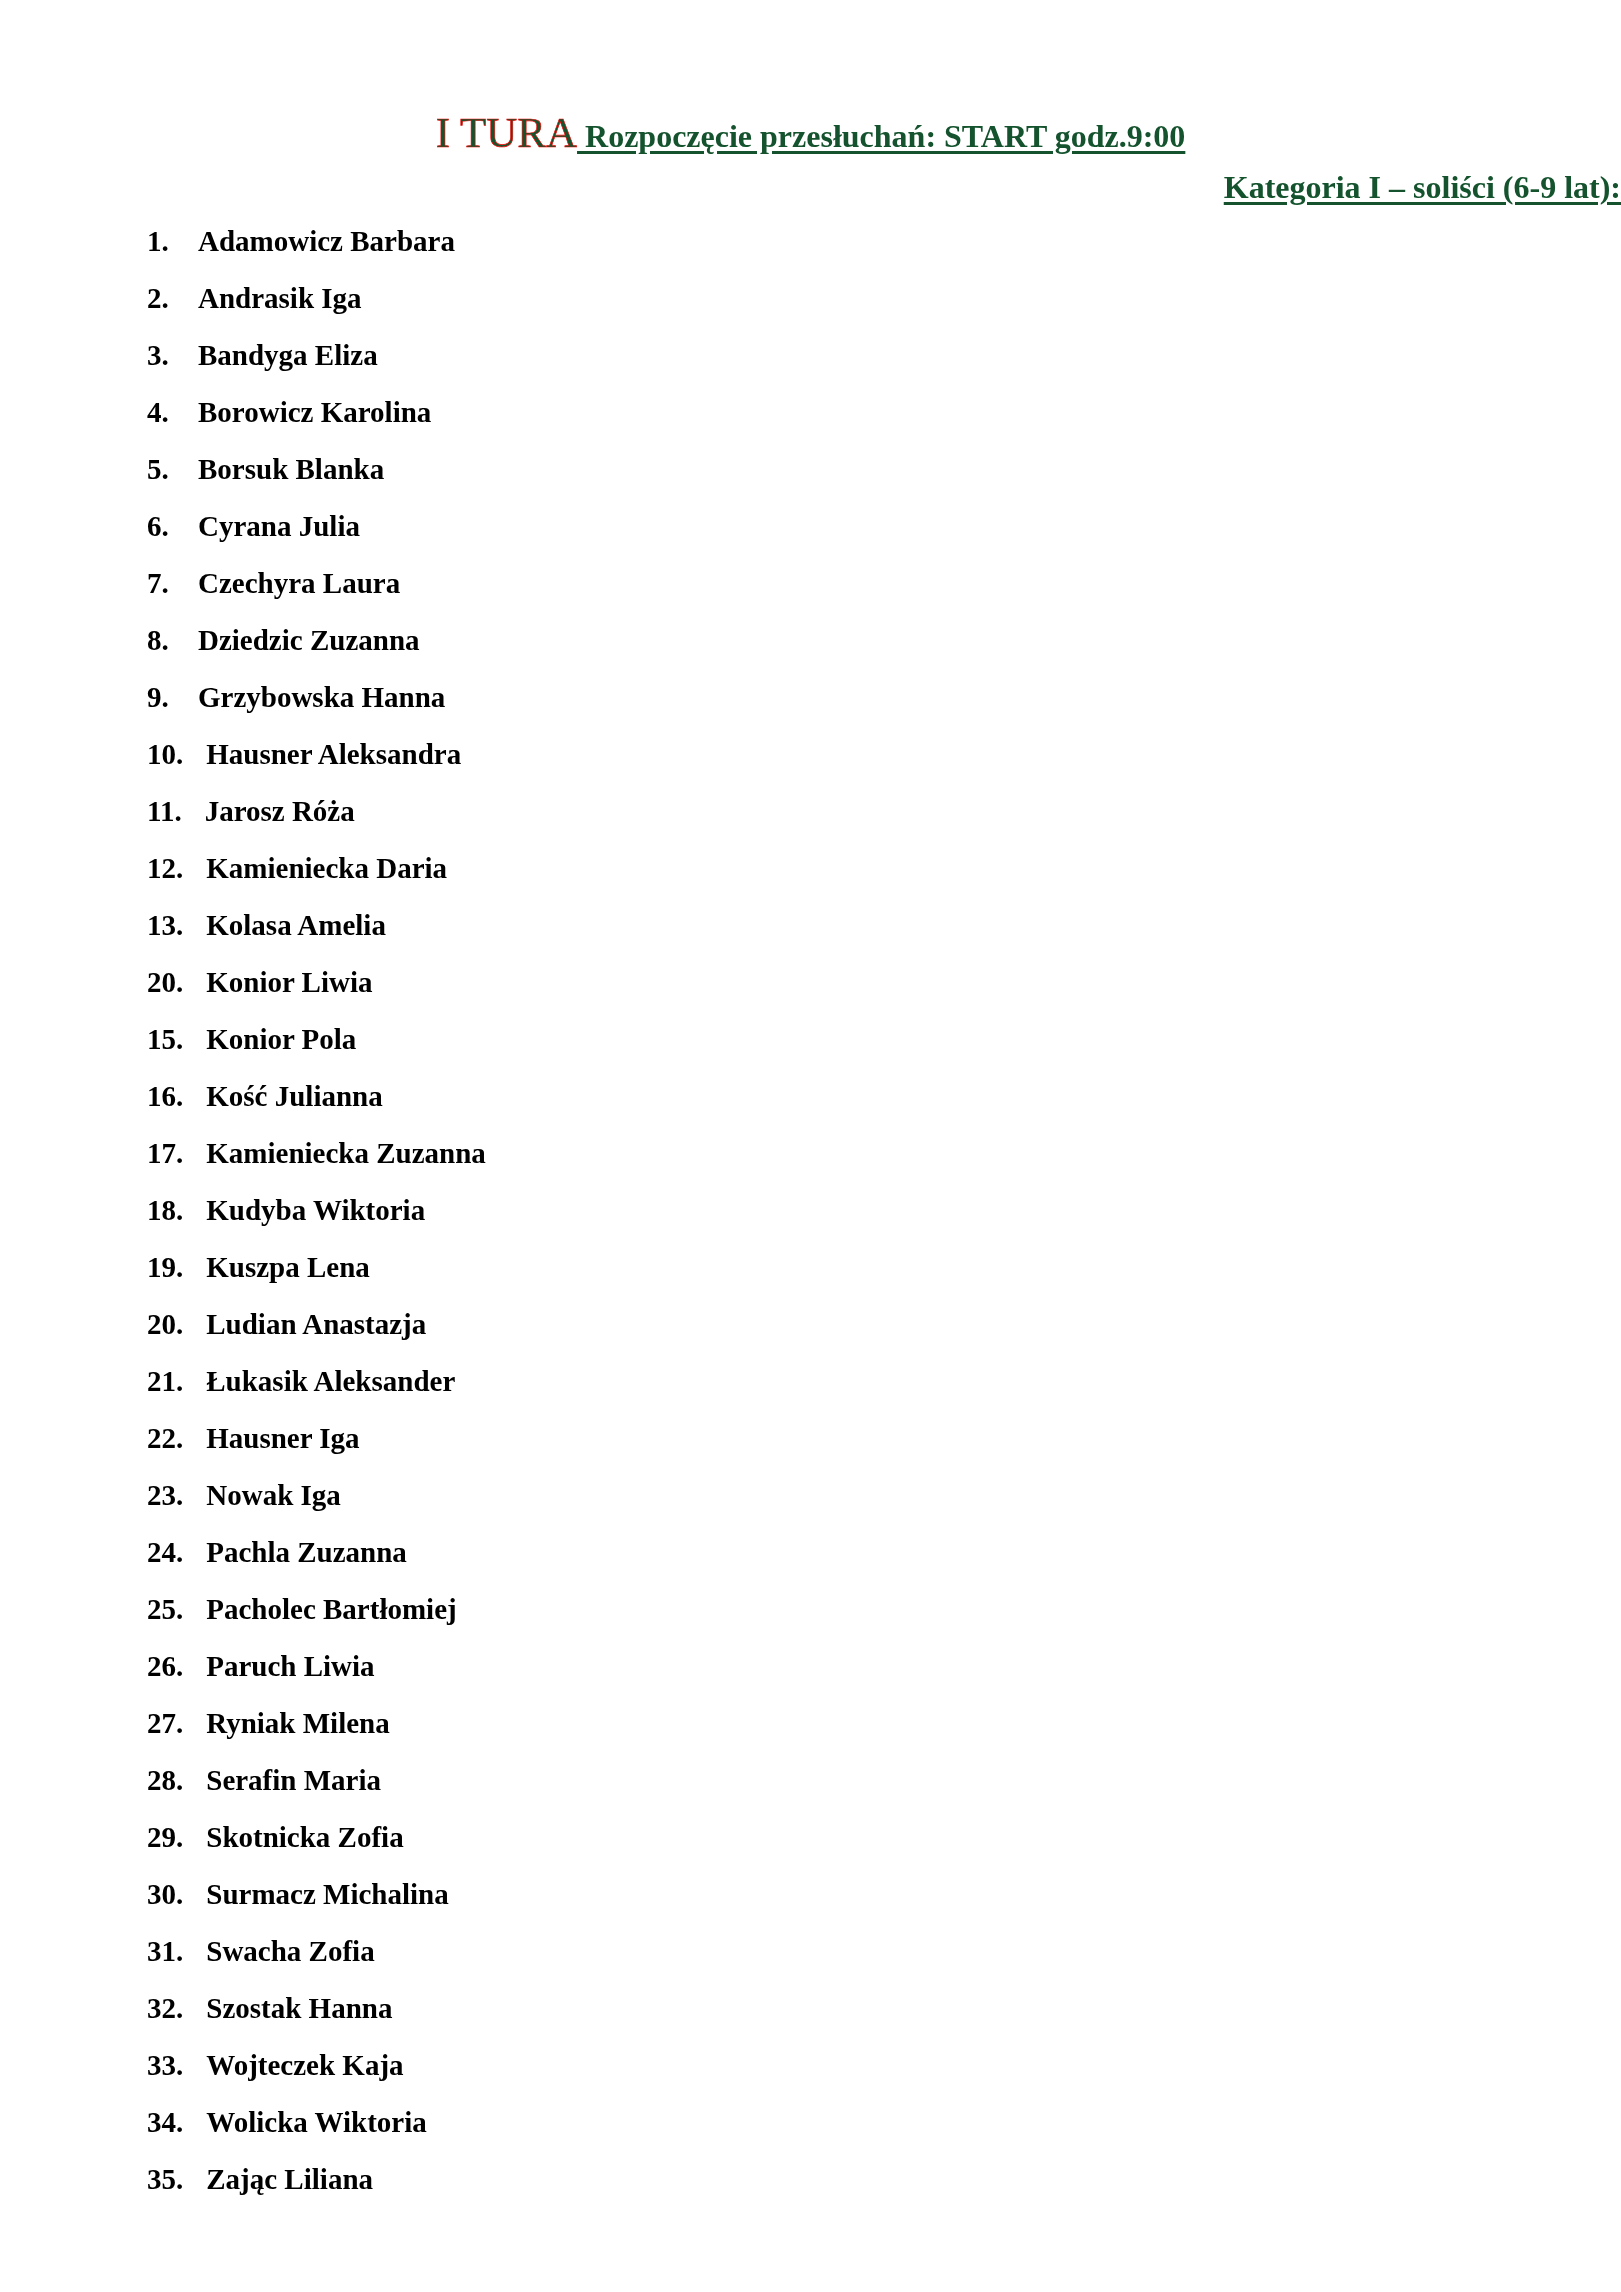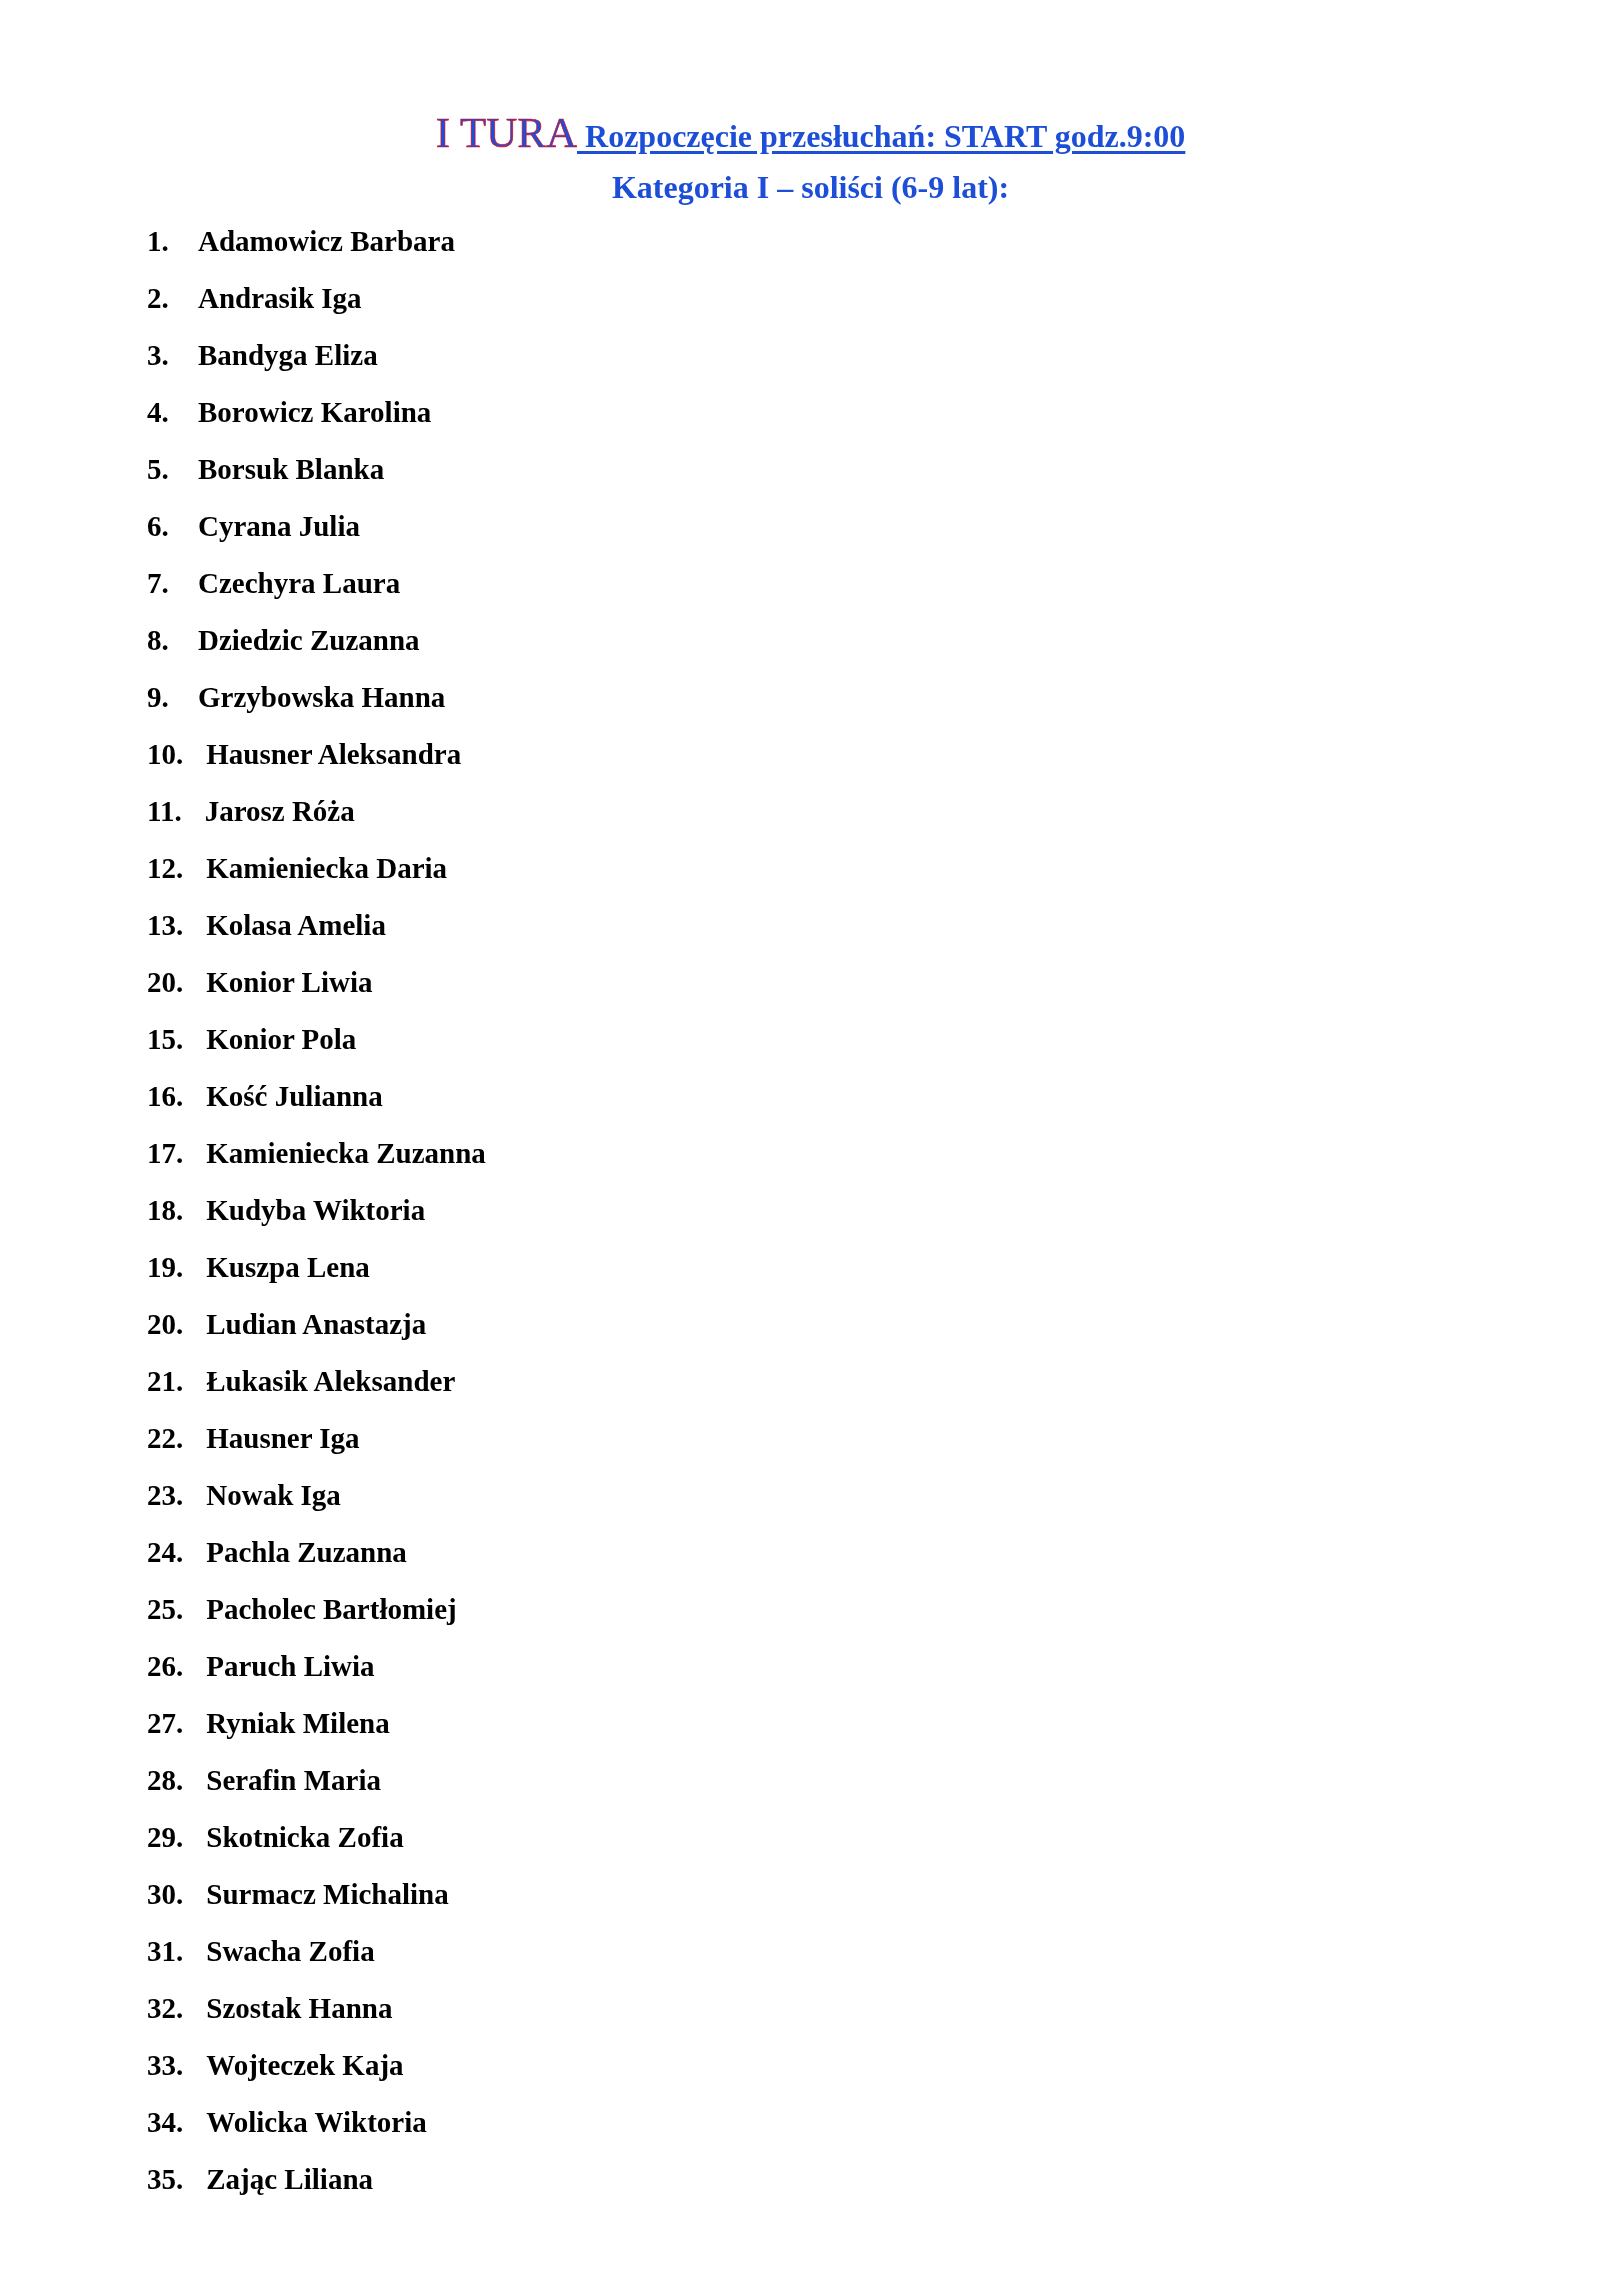--- a/index.html
+++ b/index.html
@@ -1,21 +1,21 @@
 <!DOCTYPE html>
 <html><head>
 <meta charset="utf-8">
 <style>
   html, body { margin:0; padding:0; background:#ffffff; }
   body { width:1621px; height:2293px; position:relative; font-family:"Liberation Serif", serif; color:#000; overflow:hidden; }
-  .header { position:absolute; left:0; top:106px; width:1621px; text-align:center; color:#1d4ed8; font-weight:bold; }
+  .header { position:absolute; left:0; top:106px; width:1621px; text-align:center; color:#14532d; font-weight:bold; }
   .line1 { white-space:nowrap; line-height:53px; }
   .tura { font-size:43px; font-weight:normal; -webkit-text-stroke:0.6px #ff0000; }
   .sub { font-size:32px; text-decoration:underline; text-decoration-thickness:2.9px; text-underline-offset:3.9px; }
-  .line2 { font-size:32px; text-decoration-thickness:2.9px; text-underline-offset:3.9px; line-height:39px; }
+  .line2 { font-size:32px; text-decoration:underline; text-decoration-thickness:2.9px; text-underline-offset:3.9px; line-height:39px;text-align:right; }
   .list { position:absolute; left:147px; top:222px; margin:0; padding:0; list-style:none; }
   .row { height:57px; font-size:29px; font-weight:bold; line-height:39px; white-space:nowrap; display:flex; }
   .num { display:inline-block; min-width:51px; }
   .num.wide { min-width:0; margin-right:23px; }
 </style>
 </head>
 <body>
 
 <div class="header">
   <div class="line1">

